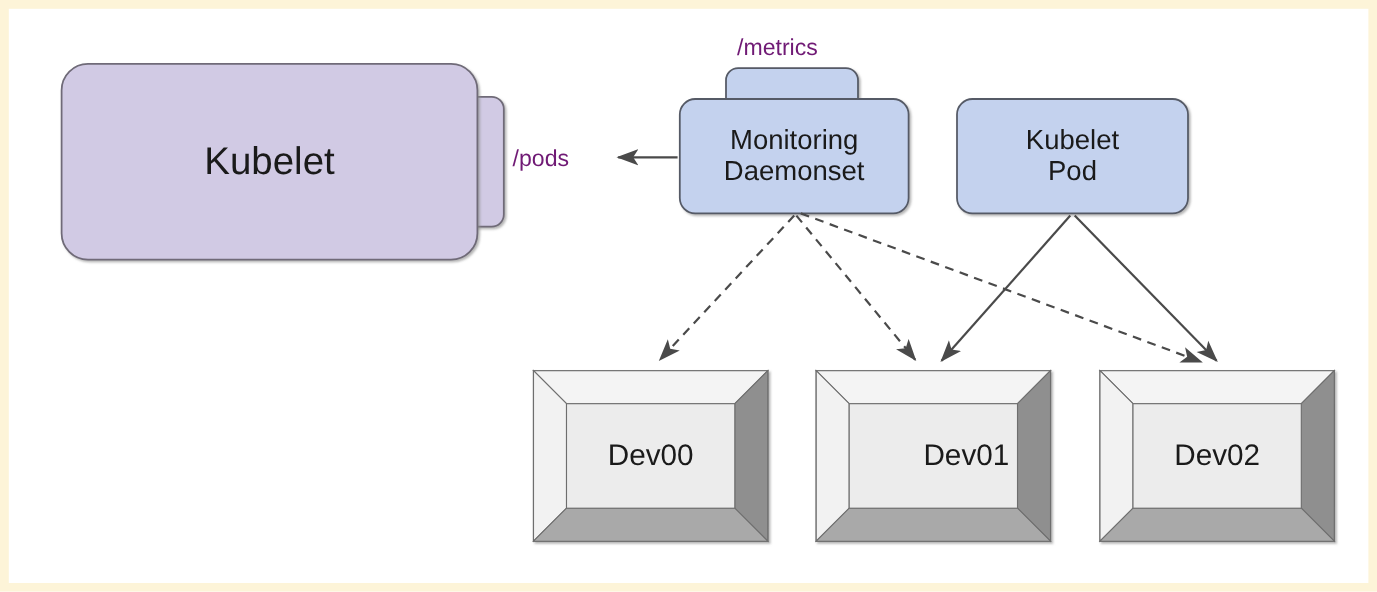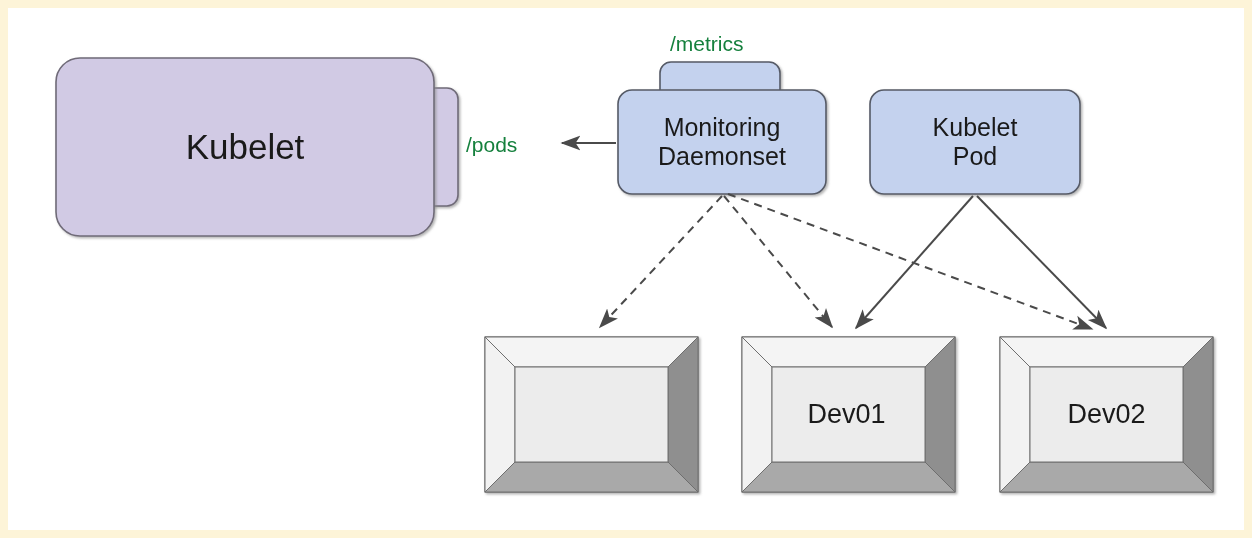--- a/index.html
+++ b/index.html
@@ -40,21 +40,21 @@
     align-items: center;
     justify-content: center;
     text-align: center;
     color: #1a1a1a;
     line-height: 1.16;
     pointer-events: none;
     white-space: pre-line;
   }
   .edge-label {
     position: absolute;
-    color: #15803d;
+    color: #701a75;
     font-size: 21px;
     line-height: 1;
     white-space: nowrap;
   }
   .kubelet-text { font-size: 35px; text-align: center; }
   .pod-text { font-size: 25px; }
   .dev-text  { font-size: 27px; }
 </style>
 </head>
 <body>
@@ -133,21 +133,22 @@
   </svg>
 
   <div class="node-label kubelet-text" style="left:56px; top:58px; width:378px; height:178px;">Kubelet</div>
 
   <div class="node-label pod-text" style="left:618px; top:90px; width:208px; height:104px;">Monitoring
 Daemonset</div>
 
   <div class="node-label pod-text" style="left:870px; top:90px; width:210px; height:104px;">Kubelet
 Pod</div>
 
+  <div class="node-label dev-text" style="left:515px; top:367px; width:153px; height:95px;">Dev00</div>
 
-  <div class="node-label dev-text" style="left:772px; top:367px; width:149px; height:95px;">Dev01</div>
+  <div class="node-label dev-text" style="left:772px; top:367px; width:149px; height:95px;padding-left:32px;">Dev01</div>
 
   <div class="node-label dev-text" style="left:1030px; top:367px; width:153px; height:95px;text-align:center;">Dev02</div>
 
   <div class="edge-label" style="left:466px; top:134px;">/pods</div>
 
   <div class="edge-label" style="left:670px; top:33px;">/metrics</div>
 </div>
 
 </body></html>

